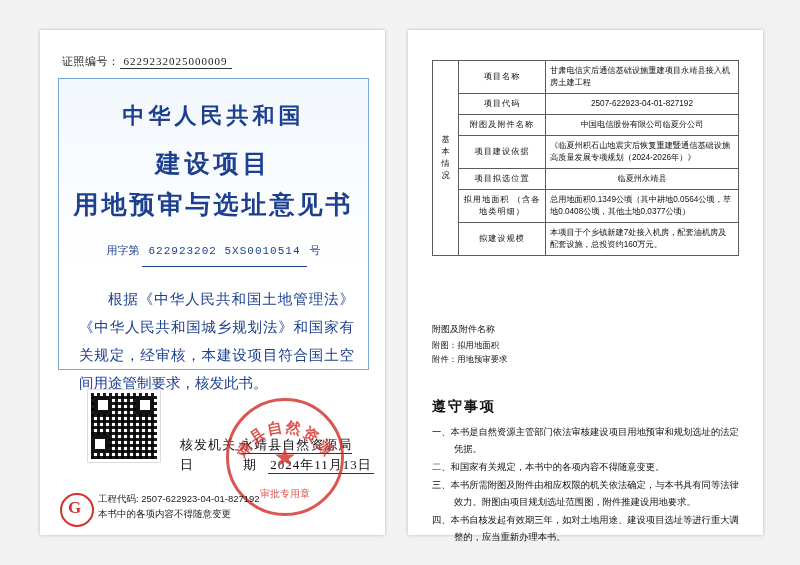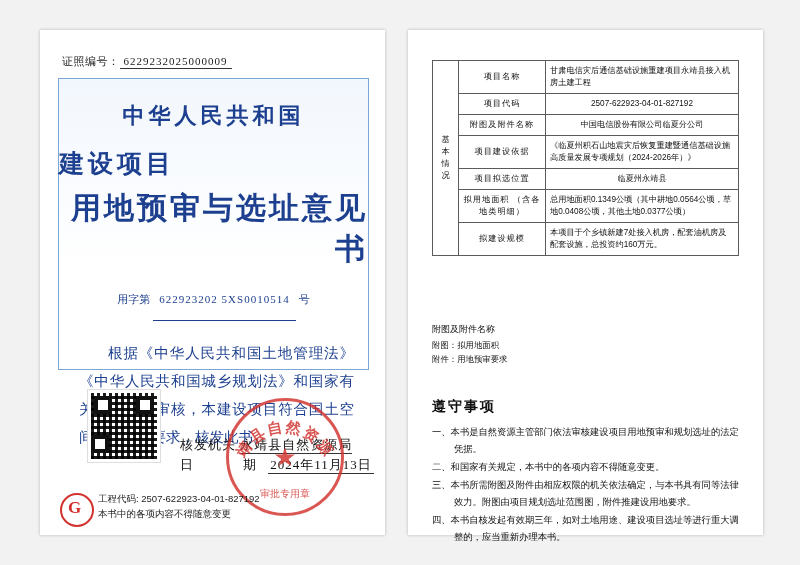--- a/index.html
+++ b/index.html
@@ -29,33 +29,33 @@
   .blue-box{
     position:absolute;left:18px;top:48px;width:309px;height:290px;
     border:1px solid #7aa6d6;
     background:linear-gradient(180deg,#f2f7fd 0%,#ffffff 65%);
   }
   .t-nation{
     text-align:center;margin-top:22px;font-size:22px;color:#1c3f8f;
     font-family:"Liberation Serif","DejaVu Serif",serif;font-weight:bold;letter-spacing:4px;
   }
   .t-line2{
-    margin-top:16px;font-size:25px;color:#1c3f8f;
+    text-align:center;margin-top:16px;font-size:25px;color:#1c3f8f;
     font-family:Liberation Mono, monospace;font-weight:bold;letter-spacing:4px;
   }
   .t-line3{
-    text-align:right;margin-top:8px;font-size:30px;color:#1c3f8f;
+    text-align:center;margin-top:8px;font-size:25px;color:#1c3f8f;
     font-family:"Liberation Serif","DejaVu Serif",serif;font-weight:bold;letter-spacing:3px;
   }
   .useword{
     margin-top:22px;text-align:center;font-size:11px;color:#1c3f8f;
   }
   .useword .val{
-    display:inline-block;border-bottom:1px solid #1c3f8f;padding:0 6px 15px 6px;
-    font-family:Liberation Serif, serif;letter-spacing:1px;
+    display:inline-block;border-bottom:1px solid #1c3f8f;padding:0 6px 9px 6px;
+    font-family:Liberation Mono, monospace;letter-spacing:1px;
   }
   .body-text{
     margin:18px 14px 0 20px;font-size:14.5px;line-height:28px;color:#1c3f8f;
     font-family:"Liberation Serif","DejaVu Serif",serif;text-align:justify;
     text-indent:29px;
   }
   
   .qr{
     position:absolute;left:48px;top:360px;width:66px;height:66px;
     background:

